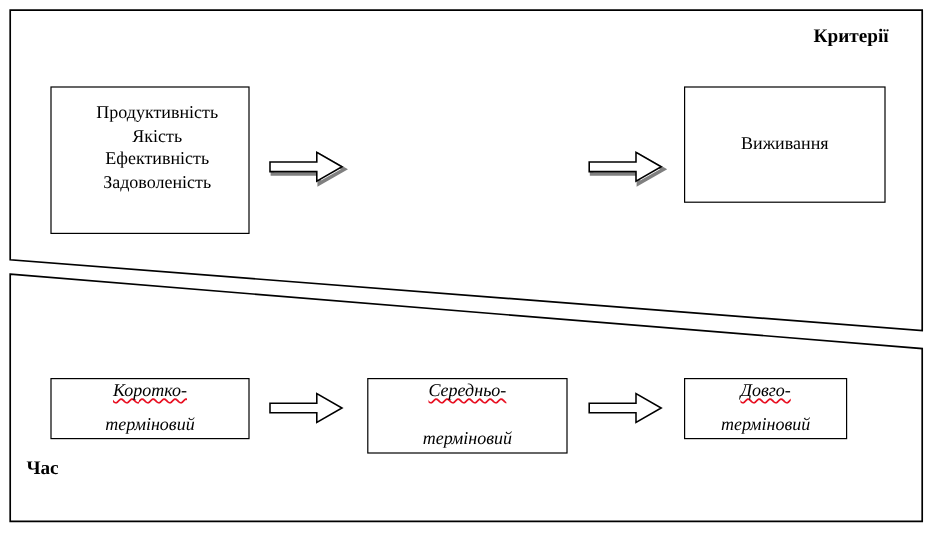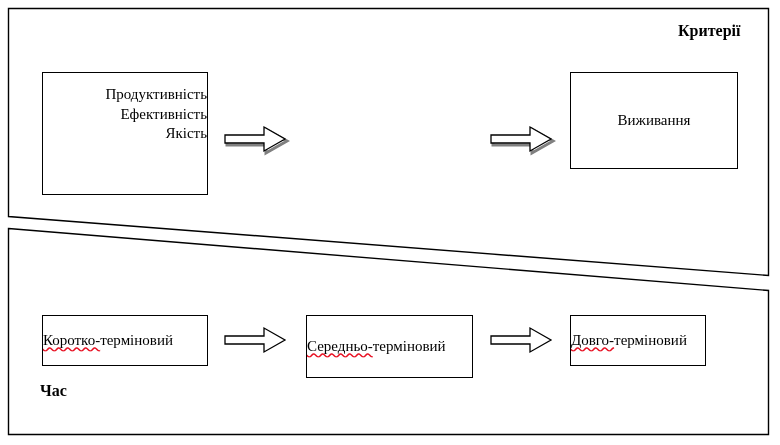--- a/index.html
+++ b/index.html
@@ -27,39 +27,40 @@
     position: absolute;
     box-sizing: border-box;
     border: 1px solid #000000;
     background: #ffffff;
     font-size: 15px;
     line-height: 19.5px;
     color: #000000;
   }
   .node-box.list {
     padding: 12px 0 0 12px;
-    text-align: right;
+    text-align: center;
   }
   .node-box.para {
     padding: 20px 0 0 16px;
     text-align: left;
   }
   .node-box.centered {
     display: flex;
     align-items: center;
     justify-content: center;
     text-align: center;
   }
   .node-box.two-line {
     display: flex;
-    flex-direction: row;
+    flex-direction: column;
     align-items: center;
-    justify-content: flex-start;
+    justify-content: space-between;
     text-align: center;
     line-height: 21px;
+    font-style: italic;
   }
   .list-line {
     display: block;
     white-space: nowrap;
   }
   .para-gap {
     display: block;
     height: 20px;
   }
   .misspelled {
@@ -86,22 +87,23 @@
 
     <path d="M 8.5 8.5 L 768.5 8.5 L 768.5 275.5 L 8.5 216.5 Z" fill="none" stroke="#000000" stroke-width="1.4"></path>
 
     <path d="M 8.5 228.5 L 768.5 290.5 L 768.5 434.5 L 8.5 434.5 Z" fill="none" stroke="#000000" stroke-width="1.4"></path>
   </svg>
 
   <div class="section-label" style="left:646px; top:22px;margin-left:32px;">Критерії</div>
 
   <div class="node-box list" style="left:42px; top:72px; width:166px; height:123px;">
     <span class="list-line">Продуктивність</span>
+    <span class="list-line">Якість</span>
     <span class="list-line">Ефективність</span>
-    <span class="list-line">Якість</span>
+    <span class="list-line">Задоволеність</span>
   </div>
 
   <svg class="arrow" style="left:222px; top:122px;" width="68" height="34" viewBox="0 0 68 34">
     <path d="M 3 13 L 42 13 L 42 5 L 63 17 L 42 29 L 42 21 L 3 21 Z" fill="#ffffff" stroke="#808080" stroke-width="3" transform="translate(2,2)"></path>
     <path d="M 3 13 L 42 13 L 42 5 L 63 17 L 42 29 L 42 21 L 3 21 Z" fill="#ffffff" stroke="#000000" stroke-width="1.3"></path>
   </svg>
 
 
   <svg class="arrow" style="left:488px; top:122px;" width="68" height="34" viewBox="0 0 68 34">
     <path d="M 3 13 L 42 13 L 42 5 L 63 17 L 42 29 L 42 21 L 3 21 Z" fill="#ffffff" stroke="#808080" stroke-width="3" transform="translate(2,2)"></path>
@@ -128,15 +130,15 @@
 
   <svg class="arrow" style="left:488px; top:325px;" width="68" height="32" viewBox="0 0 68 32">
     <path d="M 3 11 L 42 11 L 42 3 L 63 15 L 42 27 L 42 19 L 3 19 Z" fill="#ffffff" stroke="#000000" stroke-width="1.3"></path>
   </svg>
 
   <div class="node-box two-line" style="left:570px; top:315px; width:136px; height:51px;">
     <span class="misspelled">Довго-</span>
     <span>терміновий</span>
   </div>
 
-  <div class="section-label" style="left:40px; top:382px;text-align:right;">Час</div>
+  <div class="section-label" style="left:22px; top:382px;text-align:right;">Час</div>
 
 </div>
 
 </body></html>

